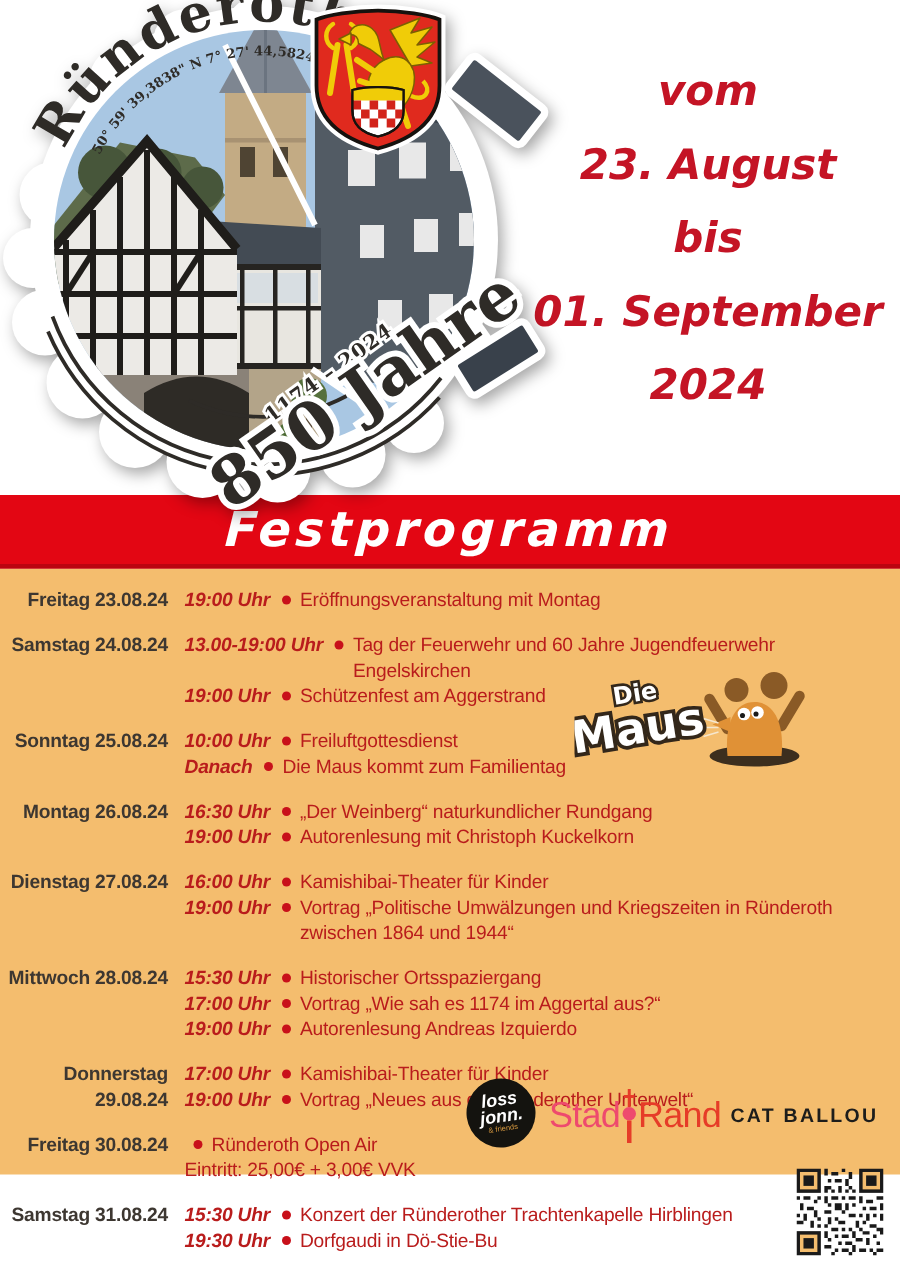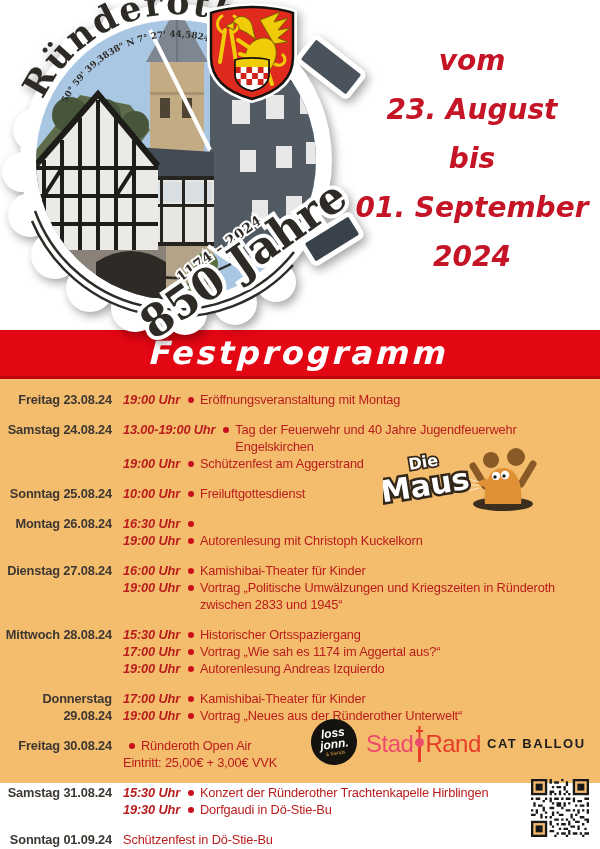--- a/index.html
+++ b/index.html
@@ -258,68 +258,74 @@
             </div>
           </div>
     </div>
 
     <div class="row">
       <div class="day">Samstag 24.08.24</div>
       <div class="lines">
             <div class="line">
               <span class="time">13.00-19:00 Uhr</span>
               <span class="bullet"></span>
-              <span class="text">Tag der Feuerwehr und 40 Jahre Jugendfeuerwehr Engelskirchen</span>
+              <span class="text">Tag der Feuerwehr und 60 Jahre Jugendfeuerwehr Engelskirchen</span>
             </div>
             <div class="line">
               <span class="time">19:00 Uhr</span>
               <span class="bullet"></span>
               <span class="text">Schützenfest am Aggerstrand</span>
             </div>
           </div>
     </div>
 
     <div class="row">
       <div class="day">Sonntag 25.08.24</div>
       <div class="lines">
             <div class="line">
               <span class="time">10:00 Uhr</span>
               <span class="bullet"></span>
               <span class="text">Freiluftgottesdienst</span>
             </div>
+            <div class="line">
+              <span class="time">Danach</span>
+              <span class="bullet"></span>
+              <span class="text">Die Maus kommt zum Familientag</span>
+            </div>
           </div>
     </div>
 
     <div class="row">
       <div class="day">Montag 26.08.24</div>
       <div class="lines">
             <div class="line">
               <span class="time">16:30 Uhr</span>
               <span class="bullet"></span>
+              <span class="text">„Der Weinberg“ naturkundlicher Rundgang</span>
             </div>
             <div class="line">
               <span class="time">19:00 Uhr</span>
               <span class="bullet"></span>
               <span class="text">Autorenlesung mit Christoph Kuckelkorn</span>
             </div>
           </div>
     </div>
 
     <div class="row">
       <div class="day">Dienstag 27.08.24</div>
       <div class="lines">
             <div class="line">
               <span class="time">16:00 Uhr</span>
               <span class="bullet"></span>
               <span class="text">Kamishibai-Theater für Kinder</span>
             </div>
             <div class="line">
               <span class="time">19:00 Uhr</span>
               <span class="bullet"></span>
-              <span class="text">Vortrag „Politische Umwälzungen und Kriegszeiten in Ründeroth zwischen 2833 und 1945“</span>
+              <span class="text">Vortrag „Politische Umwälzungen und Kriegszeiten in Ründeroth zwischen 1864 und 1944“</span>
             </div>
           </div>
     </div>
 
     <div class="row">
       <div class="day">Mittwoch 28.08.24</div>
       <div class="lines">
             <div class="line">
               <span class="time">15:30 Uhr</span>
               <span class="bullet"></span>

